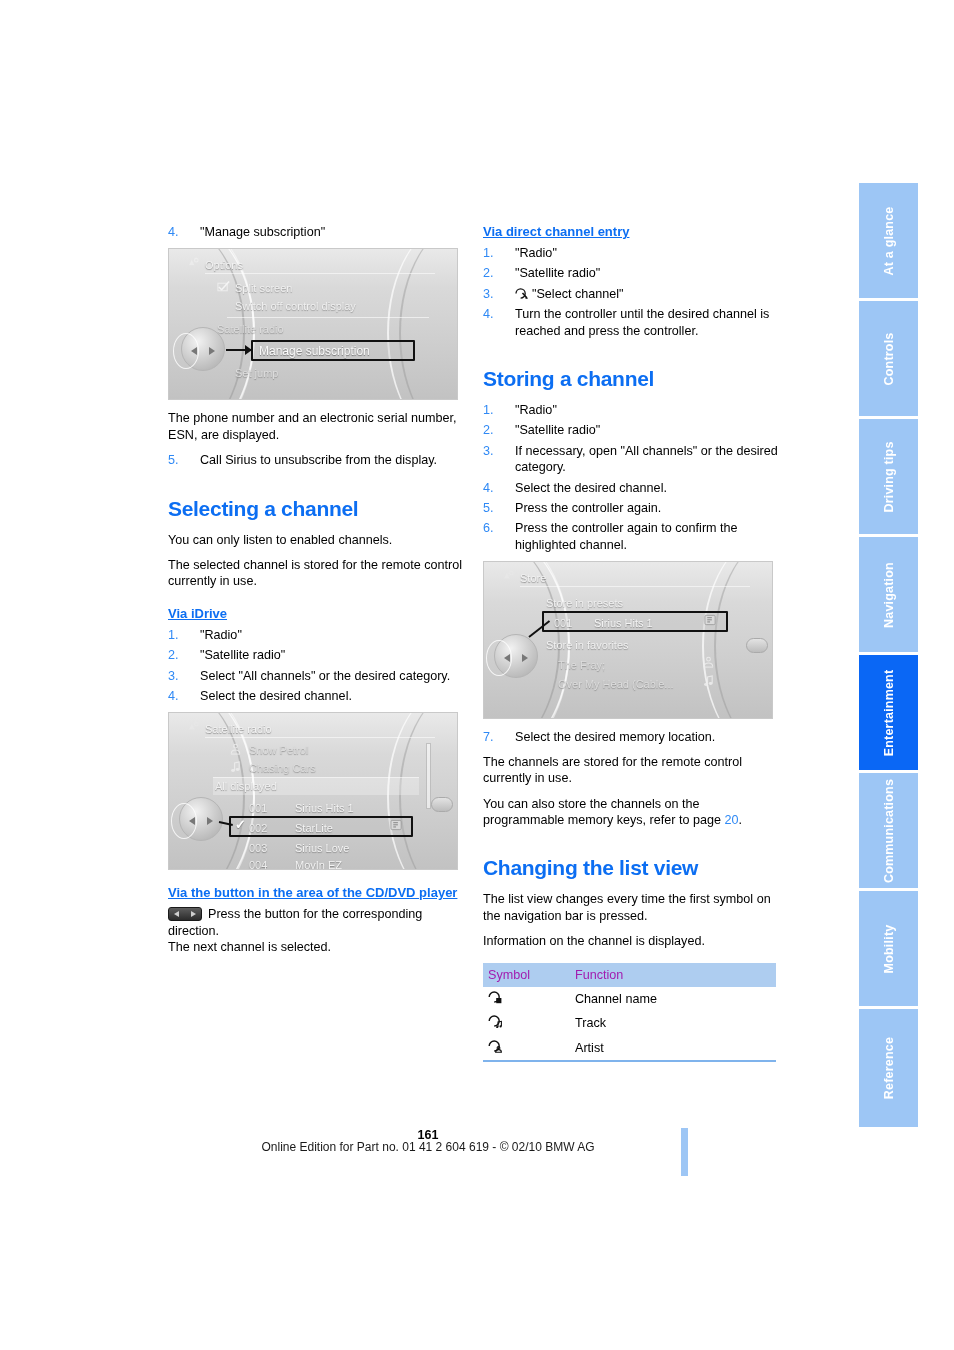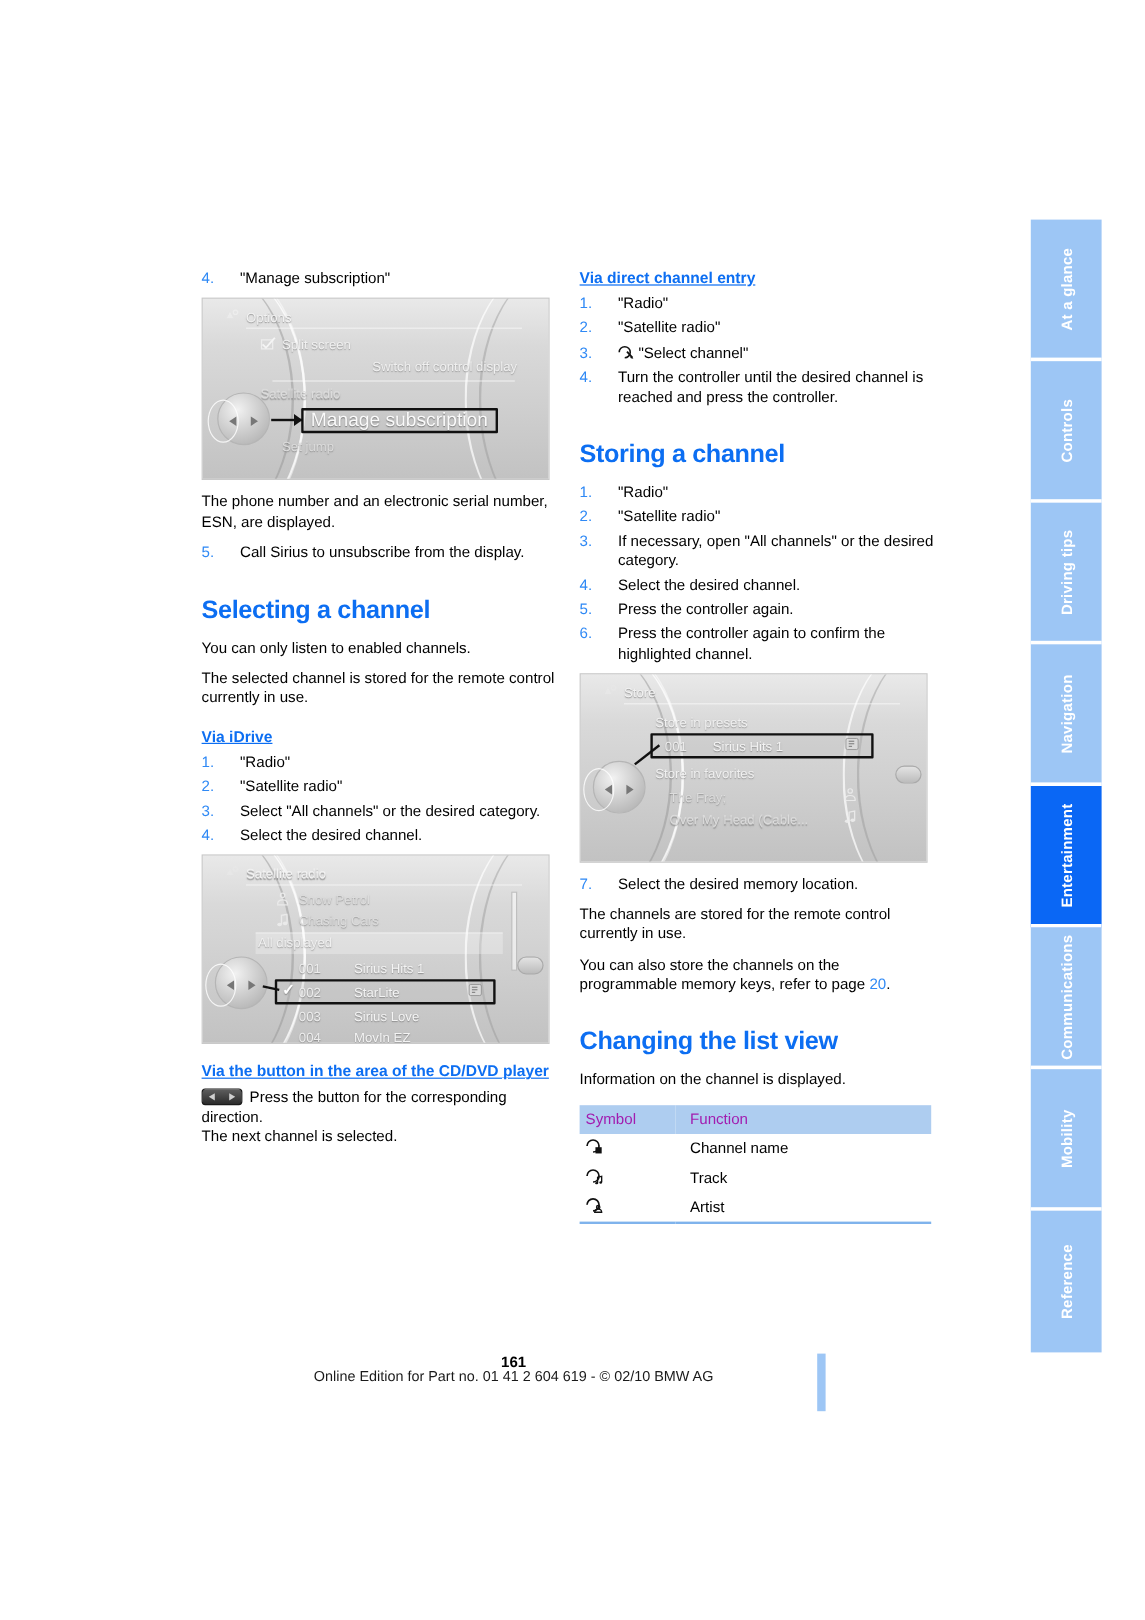--- a/index.html
+++ b/index.html
@@ -124,21 +124,21 @@
   .highlight-box {
     position: absolute;
     border: 2px solid #111;
     background: rgba(190,190,190,0.30);
     border-radius: 1px;
   }
   .hl-label {
     position: absolute;
     color: #fafafa;
     text-shadow: 0 1px 1px rgba(80,80,80,0.7);
-    font-size: 16px;
+    font-size: 12px;
     white-space: nowrap;
   }
   .knob {
     position: absolute;
     width: 44px; height: 44px;
     border-radius: 50%;
     background: radial-gradient(circle at 38% 32%, #f2f2f2 0%, #d0d0d0 45%, #a9a9a9 100%);
     border: 1px solid #b5b5b5;
   }
   .knob::before {
@@ -316,21 +316,21 @@
         <circle cx="10" cy="3.5" r="2" fill="none" stroke="#efefef" stroke-width="1.1"></circle>
       </svg>
       <div class="screen-title">Options</div>
       <div class="title-rule"></div>
 
       <svg class="mini-ico" style="left:48px;top:32px;" viewBox="0 0 14 12">
         <path d="M1 2 h10 v8 h-10 z" fill="none" stroke="#f0f0f0" stroke-width="1.1"></path>
         <path d="M2 6 L5 9 L13 0" fill="none" stroke="#f8f8f8" stroke-width="1.6"></path>
       </svg>
       <div class="menu-row" style="left:66px;top:31px;">Split screen</div>
-      <div class="menu-row" style="left:66px;top:49px;text-align:right;">Switch off control display</div>
+      <div class="menu-row" style="left:66px;top:49px;">Switch off control display</div>
       <div class="divider" style="top:68px;left:58px;right:28px;"></div>
       <div class="menu-row dim" style="left:48px;top:72px;">Satellite radio</div>
 
       <div class="highlight-box" style="left:82px;top:91px;width:164px;height:21px;"></div>
       <div class="hl-label" style="left:90px;top:94px;">Manage subscription</div>
 
       <div class="menu-row dim" style="left:66px;top:116px;">Set jump</div>
 
       <div class="knob" style="left:12px;top:78px;">
         <span class="knob-arrow-l"></span>
@@ -557,20 +557,21 @@
         <span>Select the desired memory location.</span>
       </li>
     </ol>
 
     <p class="body">The channels are stored for the remote control currently in use.</p>
 
     <p class="body"><span>You can also store the channels on the programmable memory keys, refer to page </span><span class="pgref">20</span><span>.</span></p>
 
     <h1 class="section">Changing the list view</h1>
 
+    <p class="body">The list view changes every time the first symbol on the navigation bar is pressed.</p>
     <p class="body">Information on the channel is displayed.</p>
 
     <table class="symtab">
       <thead>
         <tr>
           <th class="sym-col">Symbol</th>
           <th class="c2">Function</th>
         </tr>
       </thead>
       <tbody>

